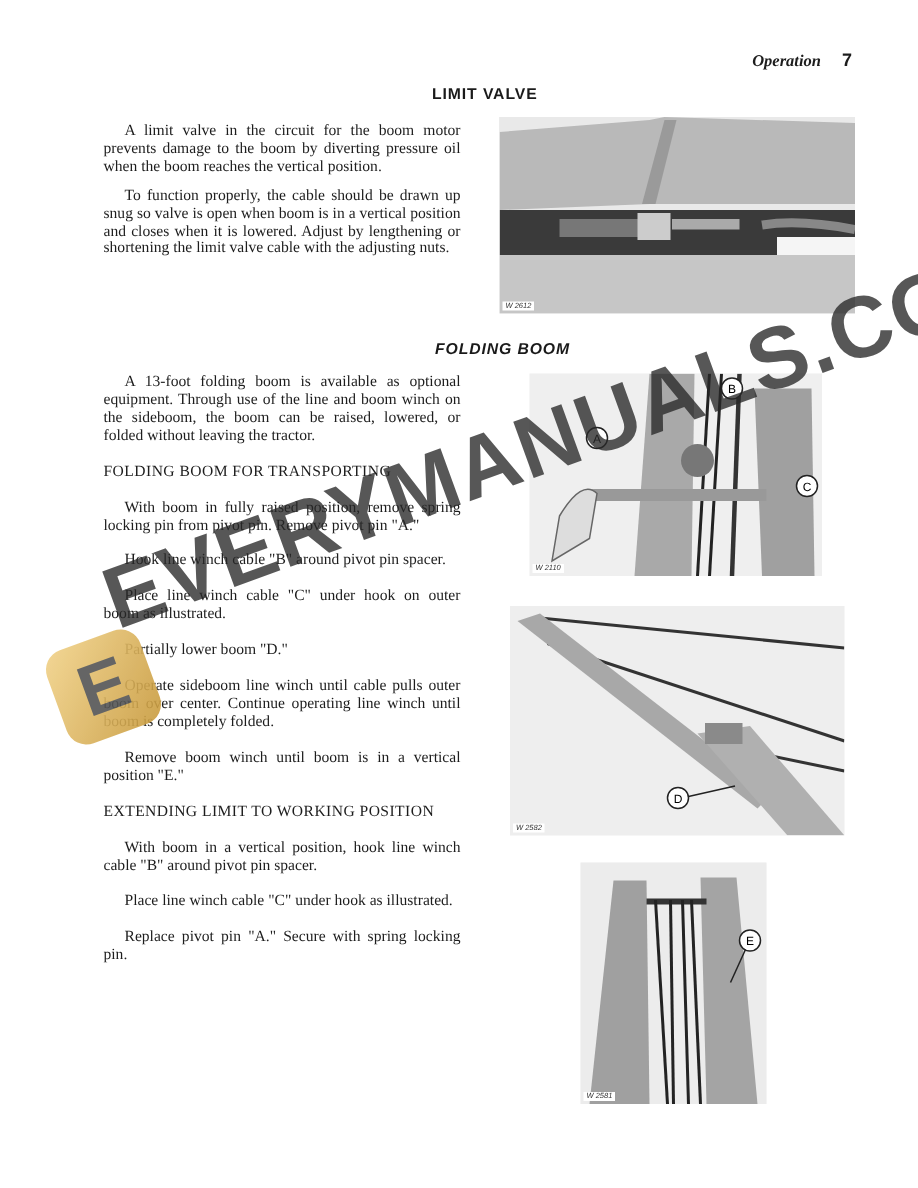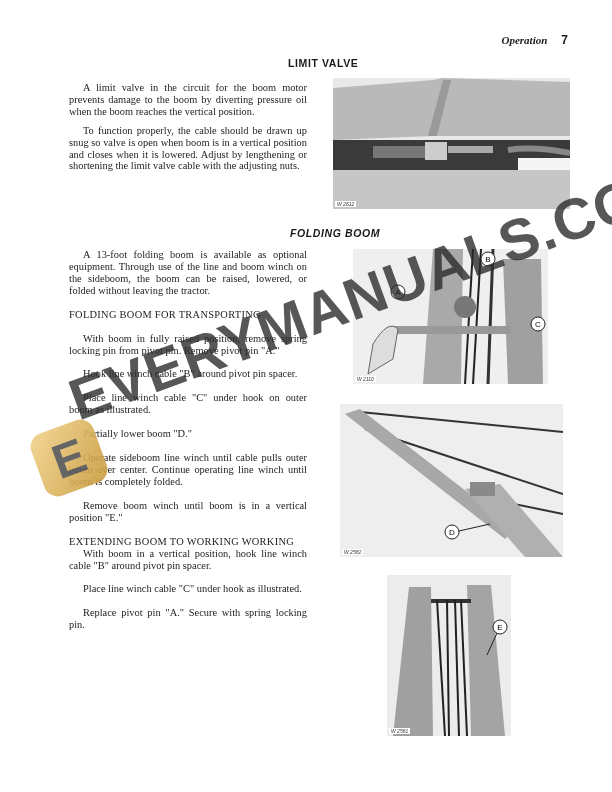--- a/index.html
+++ b/index.html
@@ -76,22 +76,22 @@
 
 <div class="col" style="top:249px;">
   <p>A 13-foot folding boom is available as optional equipment. Through use of the line and boom winch on the sideboom, the boom can be raised, lowered, or folded without leaving the tractor.</p>
   <p class="sub" style="margin-top:12px;">FOLDING BOOM FOR TRANSPORTING</p>
   <p style="margin-top:12px;">With boom in fully raised position, remove spring locking pin from pivot pin. Remove pivot pin "A."</p>
   <p style="margin-top:12px;">Hook line winch cable "B" around pivot pin spacer.</p>
   <p style="margin-top:12px;">Place line winch cable "C" under hook on outer boom as illustrated.</p>
   <p style="margin-top:12px;">Partially lower boom "D."</p>
   <p style="margin-top:12px;">Operate sideboom line winch until cable pulls outer boom over center. Continue operating line winch until boom is completely folded.</p>
   <p style="margin-top:12px;">Remove boom winch until boom is in a vertical position "E."</p>
-  <p class="sub" style="margin-top:12px;">EXTENDING BOOM TO WORKING WORKING</p>
-  <p style="margin-top:0;">With boom in a vertical position, hook line winch cable "B" around pivot pin spacer.</p>
+  <p class="sub" style="margin-top:12px;">EXTENDING LIMIT TO WORKING POSITION</p>
+  <p style="margin-top:12px;">With boom in a vertical position, hook line winch cable "B" around pivot pin spacer.</p>
   <p style="margin-top:12px;">Place line winch cable "C" under hook as illustrated.</p>
   <p style="margin-top:12px;">Replace pivot pin "A." Secure with spring locking pin.</p>
 </div>
 
 <div class="photo" style="left:353px; top:249px; width:195px; height:135px; background:#efefef;">
   <svg viewBox="0 0 195 135" preserveAspectRatio="none">
     <rect width="195" height="135" fill="#efefef"></rect>
     <path d="M80 0 L110 0 L108 135 L70 135 Z" fill="#a9a9a9"></path>
     <path d="M150 10 L188 10 L190 135 L155 135 Z" fill="#a0a0a0"></path>
     <line x1="120" y1="0" x2="112" y2="135" stroke="#222" stroke-width="2"></line>

